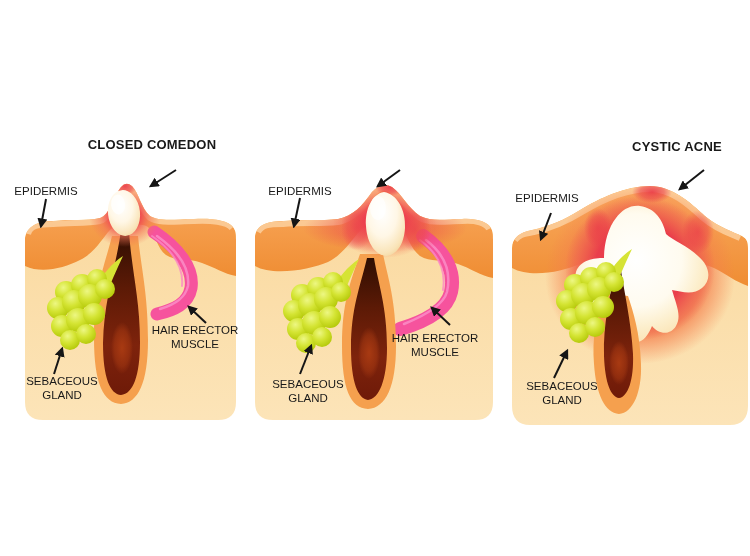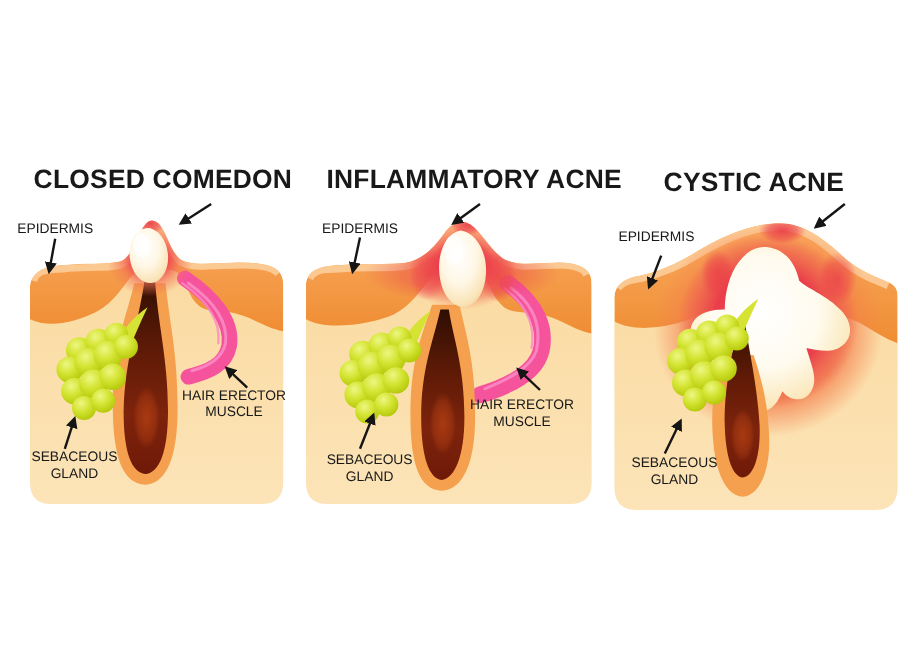--- a/index.html
+++ b/index.html
@@ -1,19 +1,19 @@
 <!DOCTYPE html>
 <html><head>
 <meta charset="utf-8">
 <style>
   html,body{margin:0;padding:0;background:#fff;}
   .stage{position:relative;width:750px;height:556px;background:#fff;overflow:hidden;
          font-family:"Liberation Sans",sans-serif;color:#191919;}
-  .panel-title{position:absolute;font-size:22px;font-weight:bold;letter-spacing:.2px;
-               white-space:nowrap;}
+  .panel-title{position:absolute;font-size:13px;font-weight:bold;letter-spacing:.2px;
+               text-align:center;white-space:nowrap;}
   .anno{position:absolute;font-size:11.5px;line-height:1.25;text-align:center;}
   .illus{position:absolute;}
   svg{display:block;}
 </style>
 </head>
 <body>
 
 <div class="stage">
 
   <div class="panel-title" style="left:28px;top:137px;width:248px;">CLOSED COMEDON</div>
@@ -124,21 +124,20 @@
     <line x1="168" y1="2" x2="143" y2="18" stroke="#151515" stroke-width="2" marker-end="url(#ah)"></line>
     <line x1="38" y1="31" x2="33" y2="58" stroke="#151515" stroke-width="2" marker-end="url(#ah)"></line>
     <line x1="46" y1="206" x2="54" y2="181" stroke="#151515" stroke-width="2" marker-end="url(#ah)"></line>
     <line x1="198" y1="155" x2="181" y2="139" stroke="#151515" stroke-width="2" marker-end="url(#ah)"></line>
   </svg>
 
   <div class="anno" style="left:13px;top:184px;width:66px;">EPIDERMIS</div>
   <div class="anno" style="left:24px;top:374px;width:76px;">SEBACEOUS GLAND</div>
   <div class="anno" style="left:148px;top:323px;width:94px;">HAIR ERECTOR MUSCLE</div>
 
-  <div class="panel-title" style="left:272px;top:137px;width:248px;">INFLAMMATORY ACNE</div>
 
   <svg class="illus" style="left:250px;top:168px;" width="250" height="272" viewBox="0 0 250 272">
     <defs>
       <clipPath id="p2clip">
         <path d="M5 70 C5 58 16 53 33 53 C52 51 70 53 88 51 C103 48 112 38 122 24 Q132 13 142 19 C152 26 158 40 170 48 C182 54 196 51 212 51 C226 50 238 54 241 60 C243 64 243 66 243 72 L243 234 C243 246 237 252 225 252 L23 252 C11 252 5 246 5 234 Z"></path>
       </clipPath>
     </defs>
 
     <path fill="url(#derG)" d="M5 70 C5 58 16 53 33 53 C52 51 70 53 88 51 C103 48 112 38 122 24 Q132 13 142 19 C152 26 158 40 170 48 C182 54 196 51 212 51 C226 50 238 54 241 60 C243 64 243 66 243 72 L243 234 C243 246 237 252 225 252 L23 252 C11 252 5 246 5 234 Z"></path>
 

